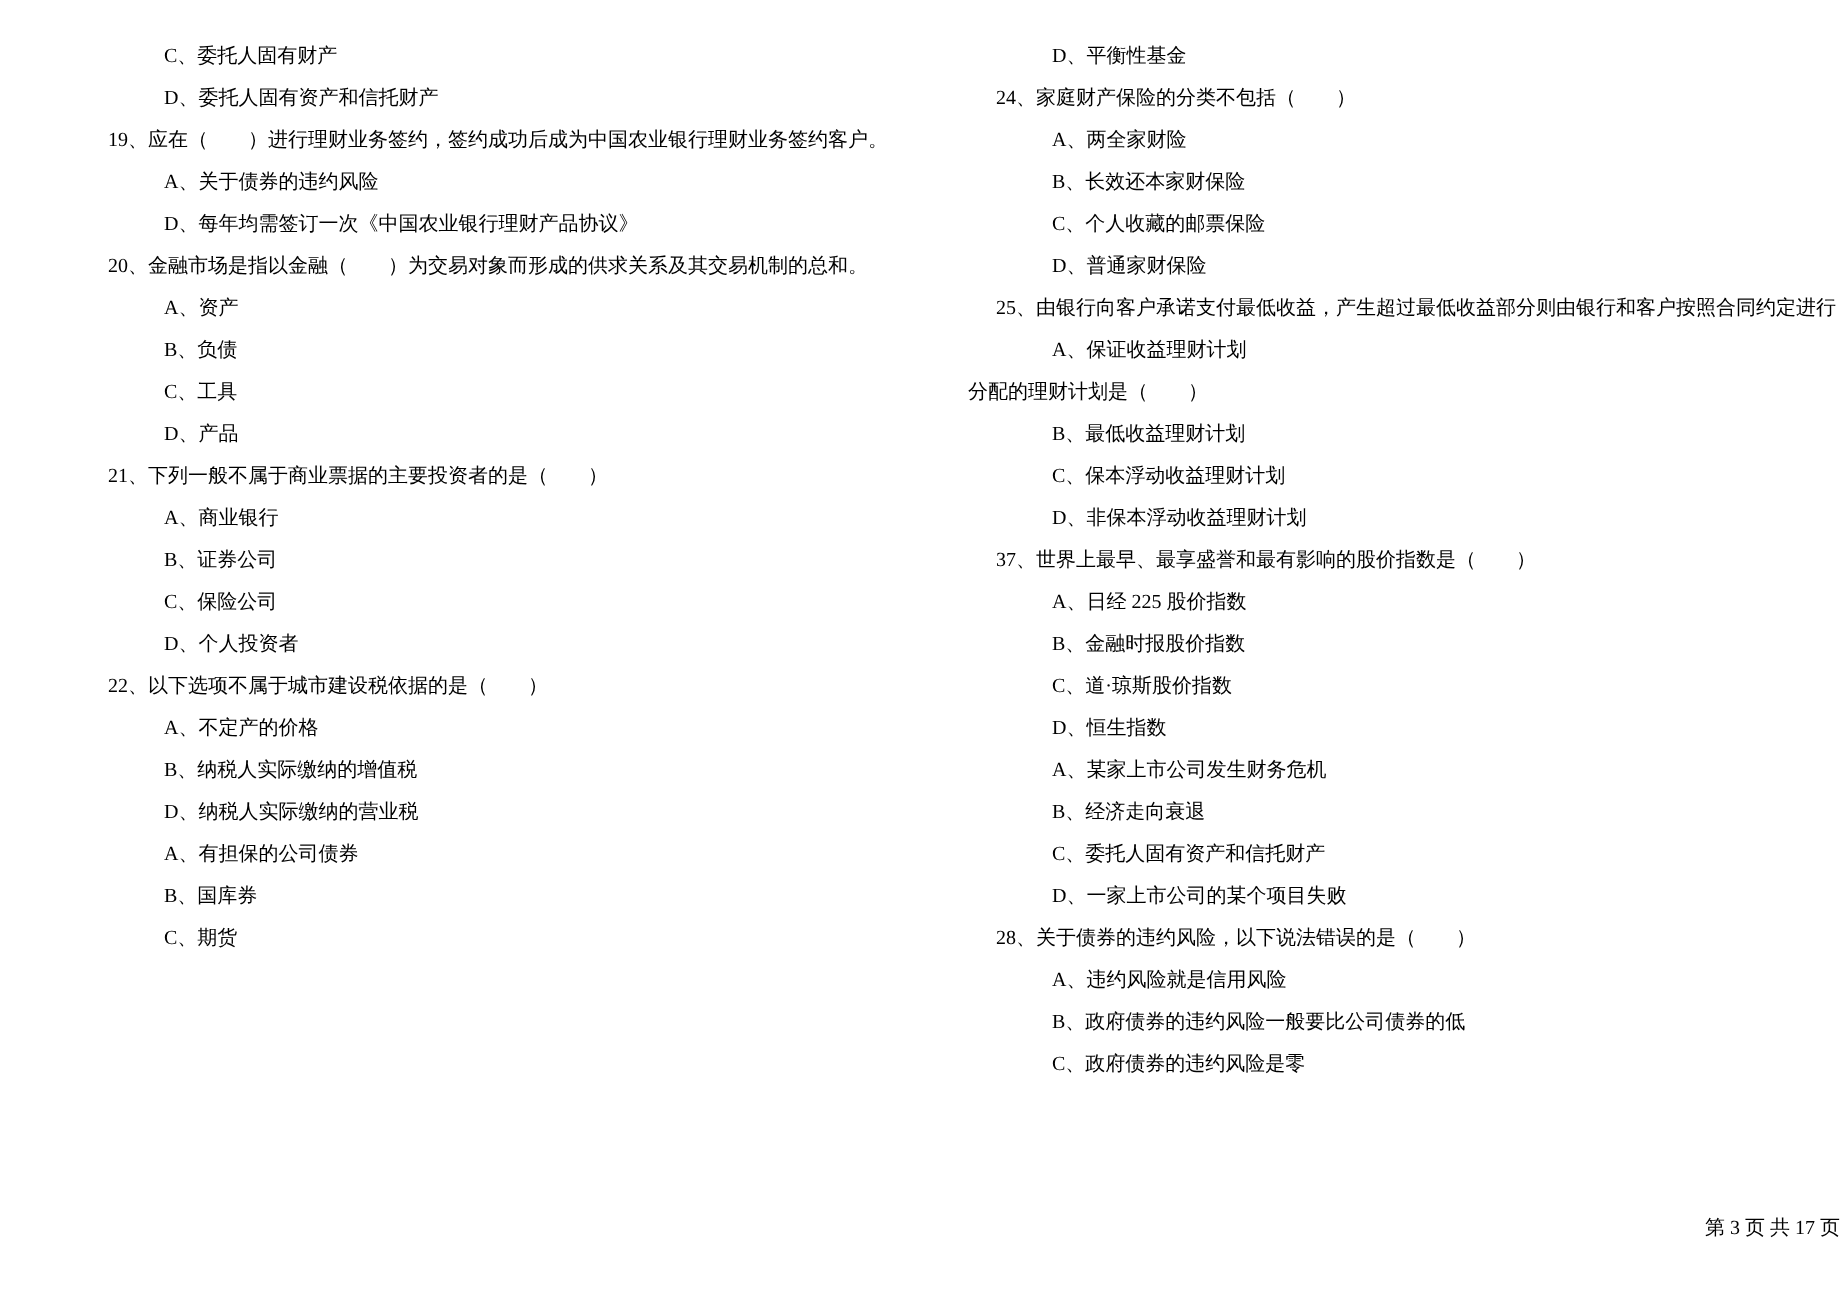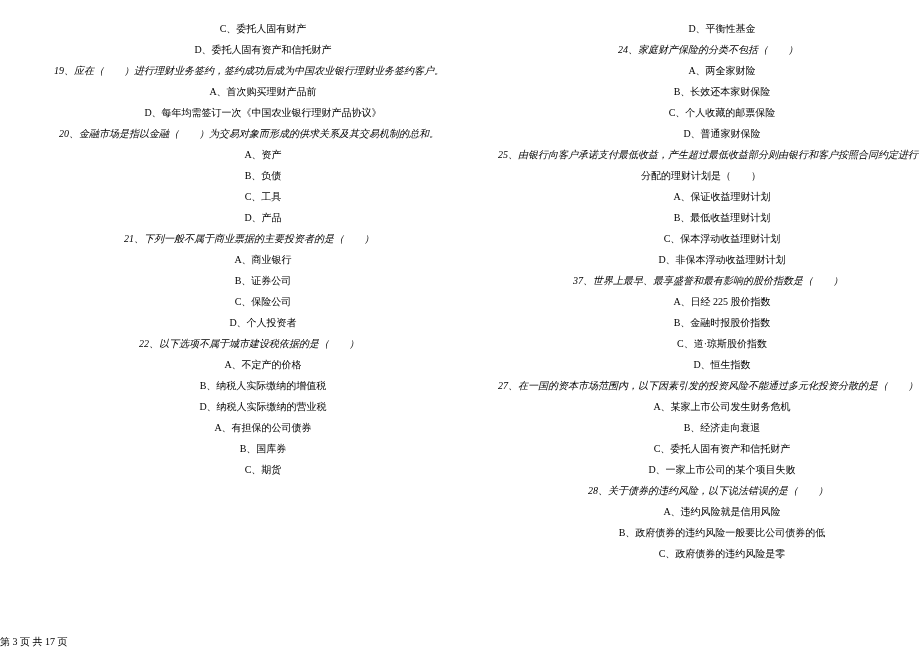--- a/index.html
+++ b/index.html
@@ -13,50 +13,48 @@
       position: relative;
       overflow: hidden;
     }
     .page {
       display: flex;
       padding: 18px 40px 0 40px;
       gap: 40px;
     }
     .col {
       flex: 1;
-      text-align: center;
     }
     .line {
       line-height: 2.1;
       white-space: nowrap;
     }
     .opt {
       padding-left: 42px;
     }
     .q {
       padding-left: 14px;
-      font-style: italic;
     }
     .footer {
       position: absolute;
-      bottom: 1px;
+      bottom: 29px;
       width: 100%;
-      text-align: left;
+      text-align: right;
       font-size: 10px;
     }
   </style>
 </head>
 <body>
 
 <div class="page">
   <div class="col" id="col-left">
       <div class="line opt">C、委托人固有财产</div>
       <div class="line opt">D、委托人固有资产和信托财产</div>
       <div class="line q">19、应在（　　）进行理财业务签约，签约成功后成为中国农业银行理财业务签约客户。</div>
-      <div class="line opt">A、首次购买理财产品前</div>
+      <div class="line opt">A、关于债券的违约风险</div>
       <div class="line opt">D、每年均需签订一次《中国农业银行理财产品协议》</div>
       <div class="line q">20、金融市场是指以金融（　　）为交易对象而形成的供求关系及其交易机制的总和。</div>
       <div class="line opt">A、资产</div>
       <div class="line opt">B、负债</div>
       <div class="line opt">C、工具</div>
       <div class="line opt">D、产品</div>
       <div class="line q">21、下列一般不属于商业票据的主要投资者的是（　　）</div>
       <div class="line opt">A、商业银行</div>
       <div class="line opt">B、证券公司</div>
       <div class="line opt">C、保险公司</div>
@@ -70,31 +68,30 @@
       <div class="line opt">C、期货</div>
     </div>
   <div class="col" id="col-right">
       <div class="line opt">D、平衡性基金</div>
       <div class="line q">24、家庭财产保险的分类不包括（　　）</div>
       <div class="line opt">A、两全家财险</div>
       <div class="line opt">B、长效还本家财保险</div>
       <div class="line opt">C、个人收藏的邮票保险</div>
       <div class="line opt">D、普通家财保险</div>
       <div class="line q">25、由银行向客户承诺支付最低收益，产生超过最低收益部分则由银行和客户按照合同约定进行</div>
+      <div class="line opt">A、保证收益理财计划</div>
       <div class="line ">分配的理财计划是（　　）</div>
-      <div class="line opt">A、保证收益理财计划</div>
       <div class="line opt">B、最低收益理财计划</div>
       <div class="line opt">C、保本浮动收益理财计划</div>
       <div class="line opt">D、非保本浮动收益理财计划</div>
       <div class="line q">37、世界上最早、最享盛誉和最有影响的股价指数是（　　）</div>
       <div class="line opt">A、日经 225 股价指数</div>
       <div class="line opt">B、金融时报股价指数</div>
       <div class="line opt">C、道·琼斯股价指数</div>
       <div class="line opt">D、恒生指数</div>
-      <div class="line q">27、在一国的资本市场范围内，以下因素引发的投资风险不能通过多元化投资分散的是（　　）</div>
       <div class="line opt">A、某家上市公司发生财务危机</div>
       <div class="line opt">B、经济走向衰退</div>
       <div class="line opt">C、委托人固有资产和信托财产</div>
       <div class="line opt">D、一家上市公司的某个项目失败</div>
       <div class="line q">28、关于债券的违约风险，以下说法错误的是（　　）</div>
       <div class="line opt">A、违约风险就是信用风险</div>
       <div class="line opt">B、政府债券的违约风险一般要比公司债券的低</div>
       <div class="line opt">C、政府债券的违约风险是零</div>
     </div>
 </div>

